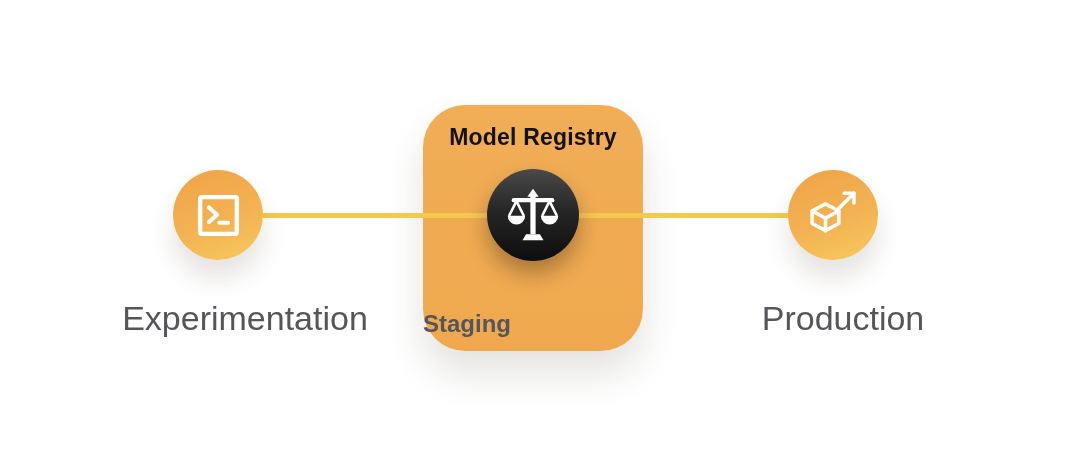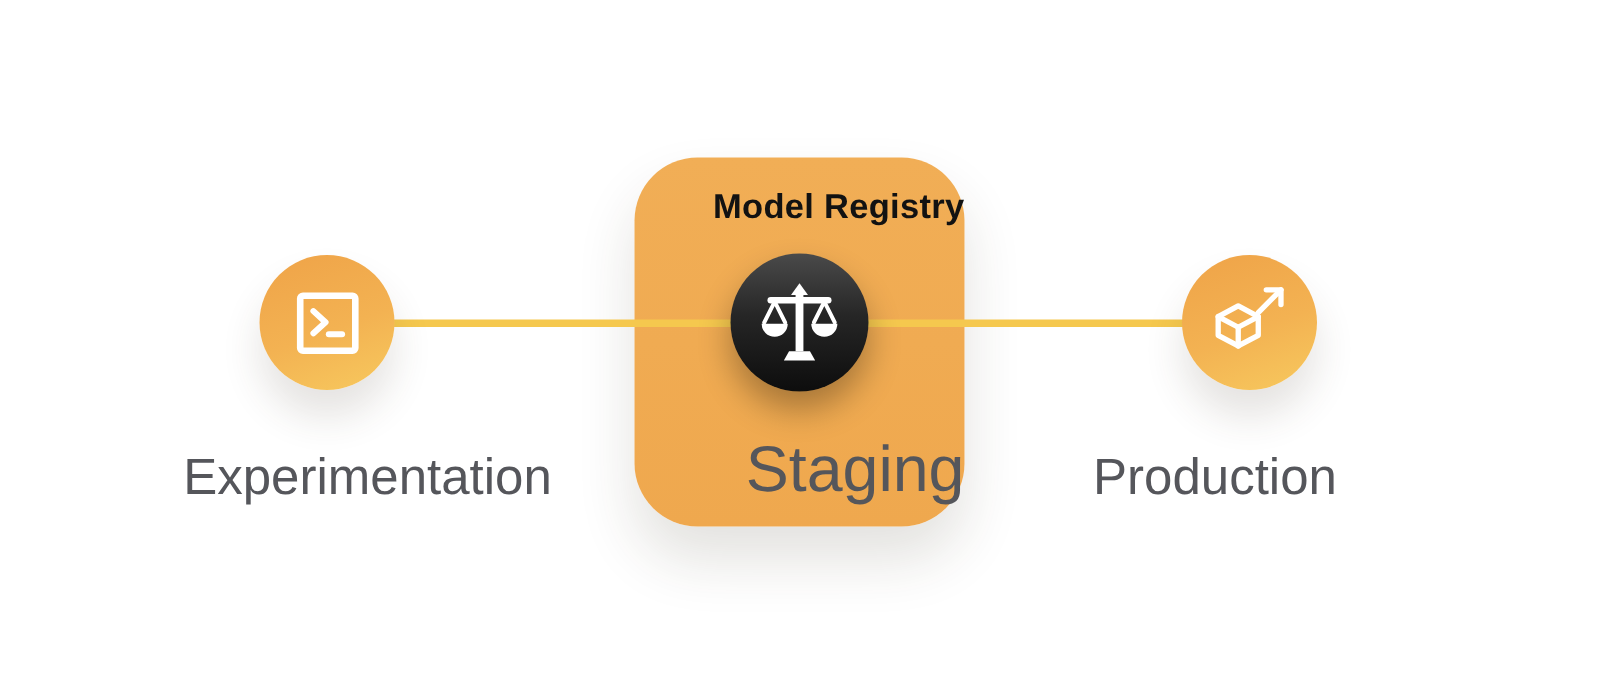--- a/index.html
+++ b/index.html
@@ -36,34 +36,34 @@
     border-radius: 42px;
     background: linear-gradient(180deg, #f1ae56 0%, #efa84e 100%);
     box-shadow: 0 22px 38px rgba(60, 50, 30, 0.14);
     z-index: 1;
   }
   .registry-title {
     position: absolute;
     top: 19px;
     left: 0;
     width: 100%;
-    text-align: right;
+    text-align: center;
     font-size: 23px;
     font-weight: 600;
     color: #121212;
     letter-spacing: 0.2px;
   }
   .stage-label-center {
     position: absolute;
     bottom: 13px;
     left: 0;
     width: 100%;
-    text-align: right;
-    font-size: 43px;
-    font-weight: 400;
+    text-align: left;
+    font-size: 24px;
+    font-weight: 700;
     color: #55565b;
   }
   
   .dark-circle {
     position: absolute;
     left: 487px;
     top: 169px;
     width: 92px;
     height: 92px;
     border-radius: 50%;
@@ -94,21 +94,21 @@
     position: absolute;
     top: 299px;
     transform: translateX(-50%);
     font-size: 34px;
     font-weight: 400;
     color: #55565b;
     white-space: nowrap;
     z-index: 1;
   }
   .label-left  { left: 221px; margin-left: 24px; }
-  .label-right { left: 810px; text-align: right; }
+  .label-right { left: 843px; text-align: right; }
   svg { display: block; }
 </style>
 </head>
 <body>
 
 <div class="canvas">
 
   <div class="connector"></div>
 
   <div class="registry-card">

